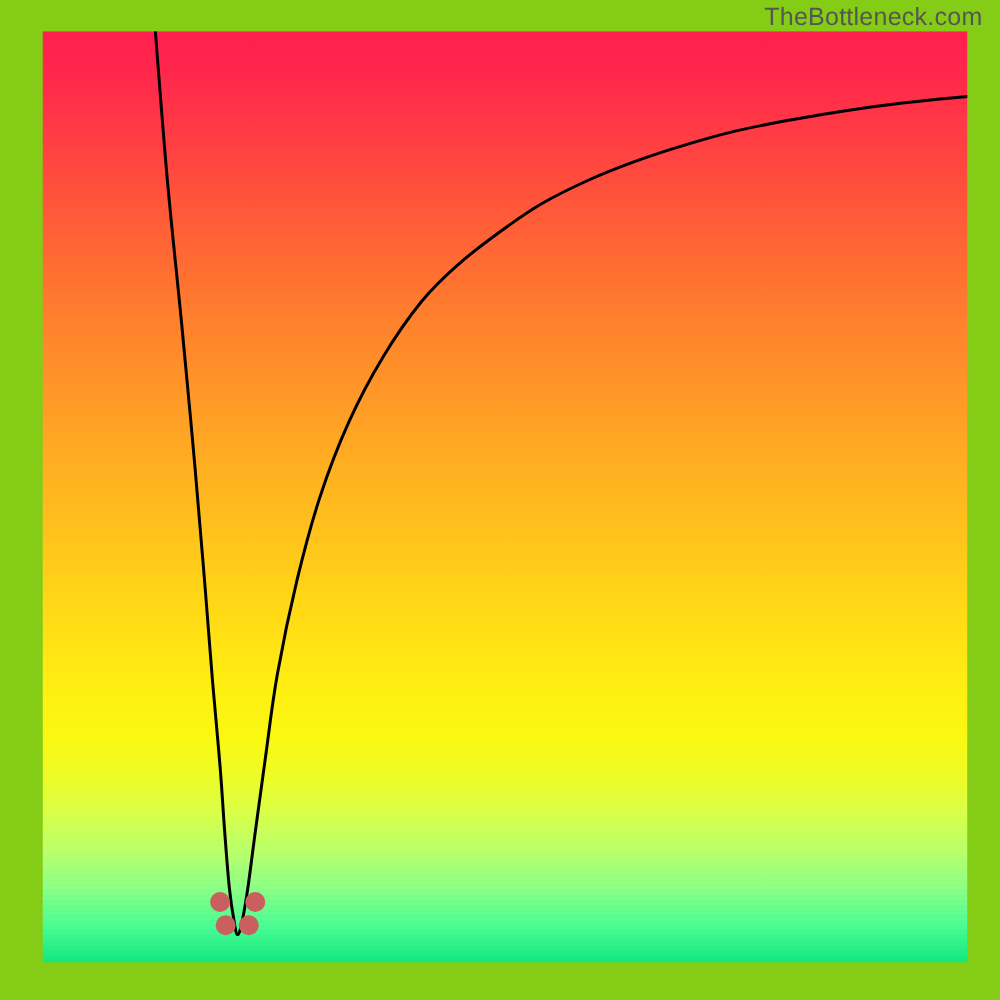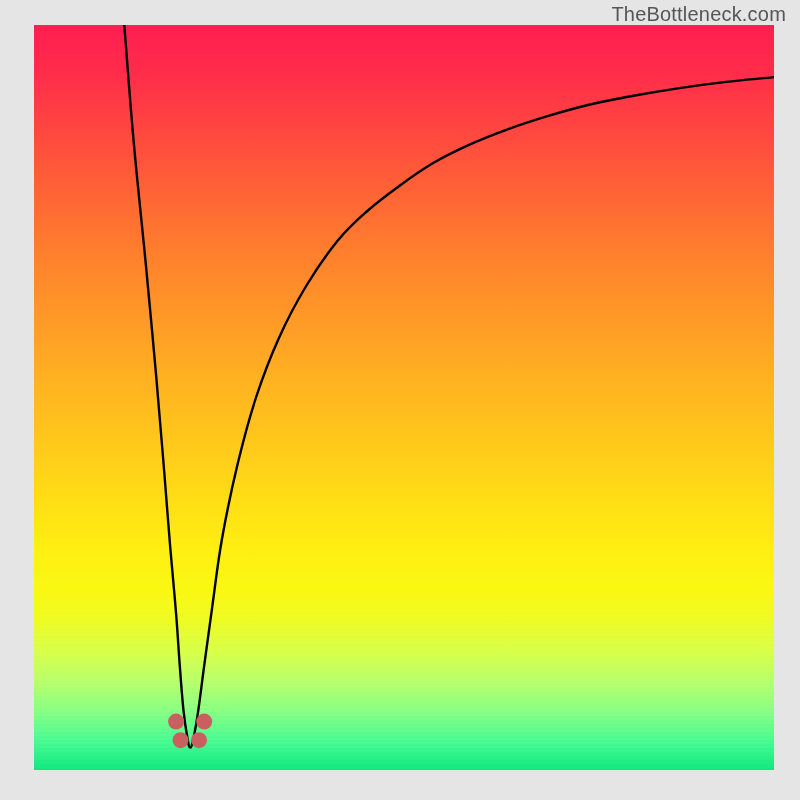--- a/index.html
+++ b/index.html
@@ -8,21 +8,21 @@
     width: 800px;
     height: 800px;
     overflow: hidden;
     background: #000;
     font-family: Arial, Helvetica, sans-serif;
   }
   .frame {
     position: absolute;
     left: 0; top: 0;
     width: 800px; height: 800px;
-    background: #e5e5e5;
+    background: #84cc16;
   }
   .plot {
     position: absolute;
     left: 34px;
     top: 25px;
     width: 740px;
     height: 745px;
     overflow: hidden;
   }
   .gradient {

